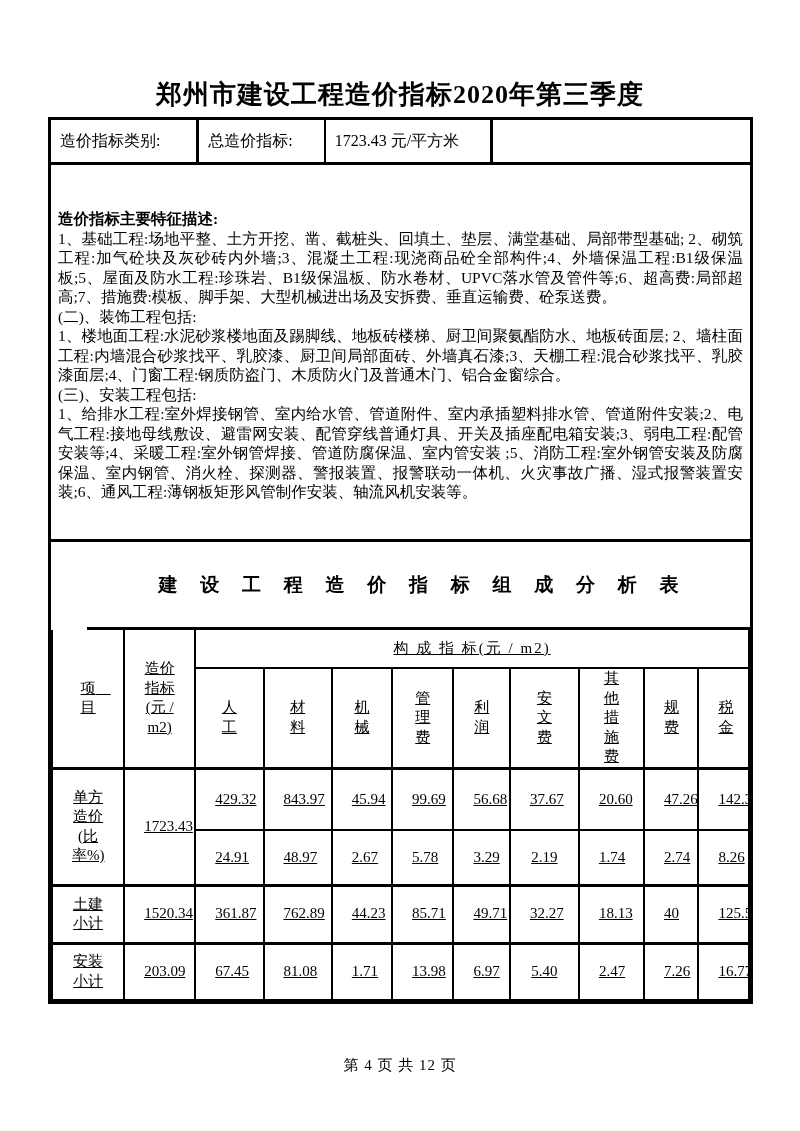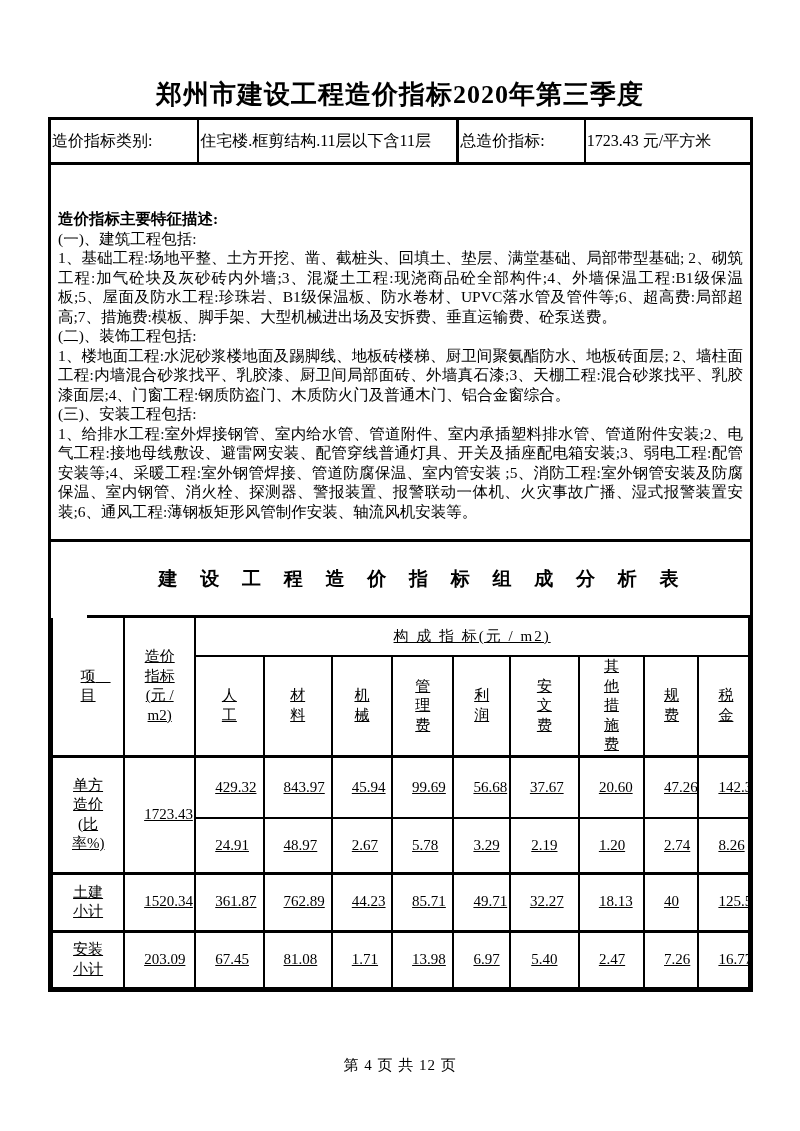--- a/index.html
+++ b/index.html
@@ -13,21 +13,21 @@
     margin:0; padding-top:77px; text-align:center;
     font-size:26px; font-weight:700; letter-spacing:1px;
   }
   .doc {
     position:absolute; left:48px; top:117px; width:705px;
     border:3px solid #000;
   }
   
   .info-row { display:flex; height:45px; border-bottom:3px solid #000; }
   .info-cell {
-    display:flex; align-items:center; padding-left:1px;
+    display:flex; align-items:center; padding-left:9px;
     font-size:16px; white-space:nowrap; overflow:hidden;
   }
   .c1 { width:21.2%; border-right:2px solid #000; }
   .c2 { width:37.2%; }
   .info-group { display:flex; width:41.6%; position:relative; }
   .info-group::before {
     content:""; position:absolute; inset:-3px;
     border:3px solid #000; pointer-events:none; z-index:2;
   }
   .c3 { width:43.5%; border-right:2px solid #000; }
@@ -35,21 +35,21 @@
   
   .desc {
     height:377px; border-bottom:3px solid #000;
     padding:44px 7px 0 7px; font-size:15.5px; line-height:19.5px;
     overflow:hidden;
   }
   .desc-heading { font-weight:700; margin:0; }
   .desc p { margin:0; text-align:justify; }
   
   .atitle {
-    height:76px; border-bottom:3px solid #000;
+    height:88px; border-bottom:3px solid #000;
     display:flex; align-items:center; justify-content:center;
     font-size:19px; font-weight:700; letter-spacing:9px;
     padding-left:9px; 
     margin-left:36px;
   }
   
   table.analysis { border-collapse:collapse; width:100%; table-layout:fixed; }
   .analysis th, .analysis td {
     border:2px solid #000; padding:0 19px; font-weight:400;
     text-align:center; vertical-align:middle; font-size:15px;
@@ -72,30 +72,28 @@
 </style>
 </head>
 <body>
 
 <h1 class="page-title">郑州市建设工程造价指标2020年第三季度</h1>
 
 <div class="doc">
 
   <div class="info-row">
     <div class="info-cell c1">造价指标类别:</div>
-    <div class="info-cell c2">住宅楼.框剪结构.11层以下含11层</div>
     <div class="info-group">
       <div class="info-cell c3">总造价指标:</div>
       <div class="info-cell c4">1723.43 元/平方米</div>
     </div>
   </div>
 
   <div class="desc">
     <p class="desc-heading">造价指标主要特征描述:</p>
-    <p>(一)、建筑工程包括:</p>
     <p>1、基础工程:场地平整、土方开挖、凿、截桩头、回填土、垫层、满堂基础、局部带型基础; 2、砌筑工程:加气砼块及灰砂砖内外墙;3、混凝土工程:现浇商品砼全部构件;4、外墙保温工程:B1级保温板;5、屋面及防水工程:珍珠岩、B1级保温板、防水卷材、UPVC落水管及管件等;6、超高费:局部超高;7、措施费:模板、脚手架、大型机械进出场及安拆费、垂直运输费、砼泵送费。</p>
     <p>(二)、装饰工程包括:</p>
     <p>1、楼地面工程:水泥砂浆楼地面及踢脚线、地板砖楼梯、厨卫间聚氨酯防水、地板砖面层; 2、墙柱面工程:内墙混合砂浆找平、乳胶漆、厨卫间局部面砖、外墙真石漆;3、天棚工程:混合砂浆找平、乳胶漆面层;4、门窗工程:钢质防盗门、木质防火门及普通木门、铝合金窗综合。</p>
     <p>(三)、安装工程包括:</p>
     <p>1、给排水工程:室外焊接钢管、室内给水管、管道附件、室内承插塑料排水管、管道附件安装;2、电气工程:接地母线敷设、避雷网安装、配管穿线普通灯具、开关及插座配电箱安装;3、弱电工程:配管安装等;4、采暖工程:室外钢管焊接、管道防腐保温、室内管安装 ;5、消防工程:室外钢管安装及防腐保温、室内钢管、消火栓、探测器、警报装置、报警联动一体机、火灾事故广播、湿式报警装置安装;6、通风工程:薄钢板矩形风管制作安装、轴流风机安装等。</p>
   </div>
 
   <div class="atitle">建 设 工 程 造 价 指 标 组 成 分 析 表</div>
 
   <table class="analysis">
@@ -147,21 +145,21 @@
         <td>47.26</td>
         <td>142.30</td>
       </tr>
       <tr class="rB">
         <td>24.91</td>
         <td>48.97</td>
         <td>2.67</td>
         <td>5.78</td>
         <td>3.29</td>
         <td>2.19</td>
-        <td>1.20</td>
+        <td>1.74</td>
         <td>2.74</td>
         <td>8.26</td>
       </tr>
       <tr class="rC">
         <td>土建小计</td>
         <td>1520.34</td>
         <td>361.87</td>
         <td>762.89</td>
         <td>44.23</td>
         <td>85.71</td>

